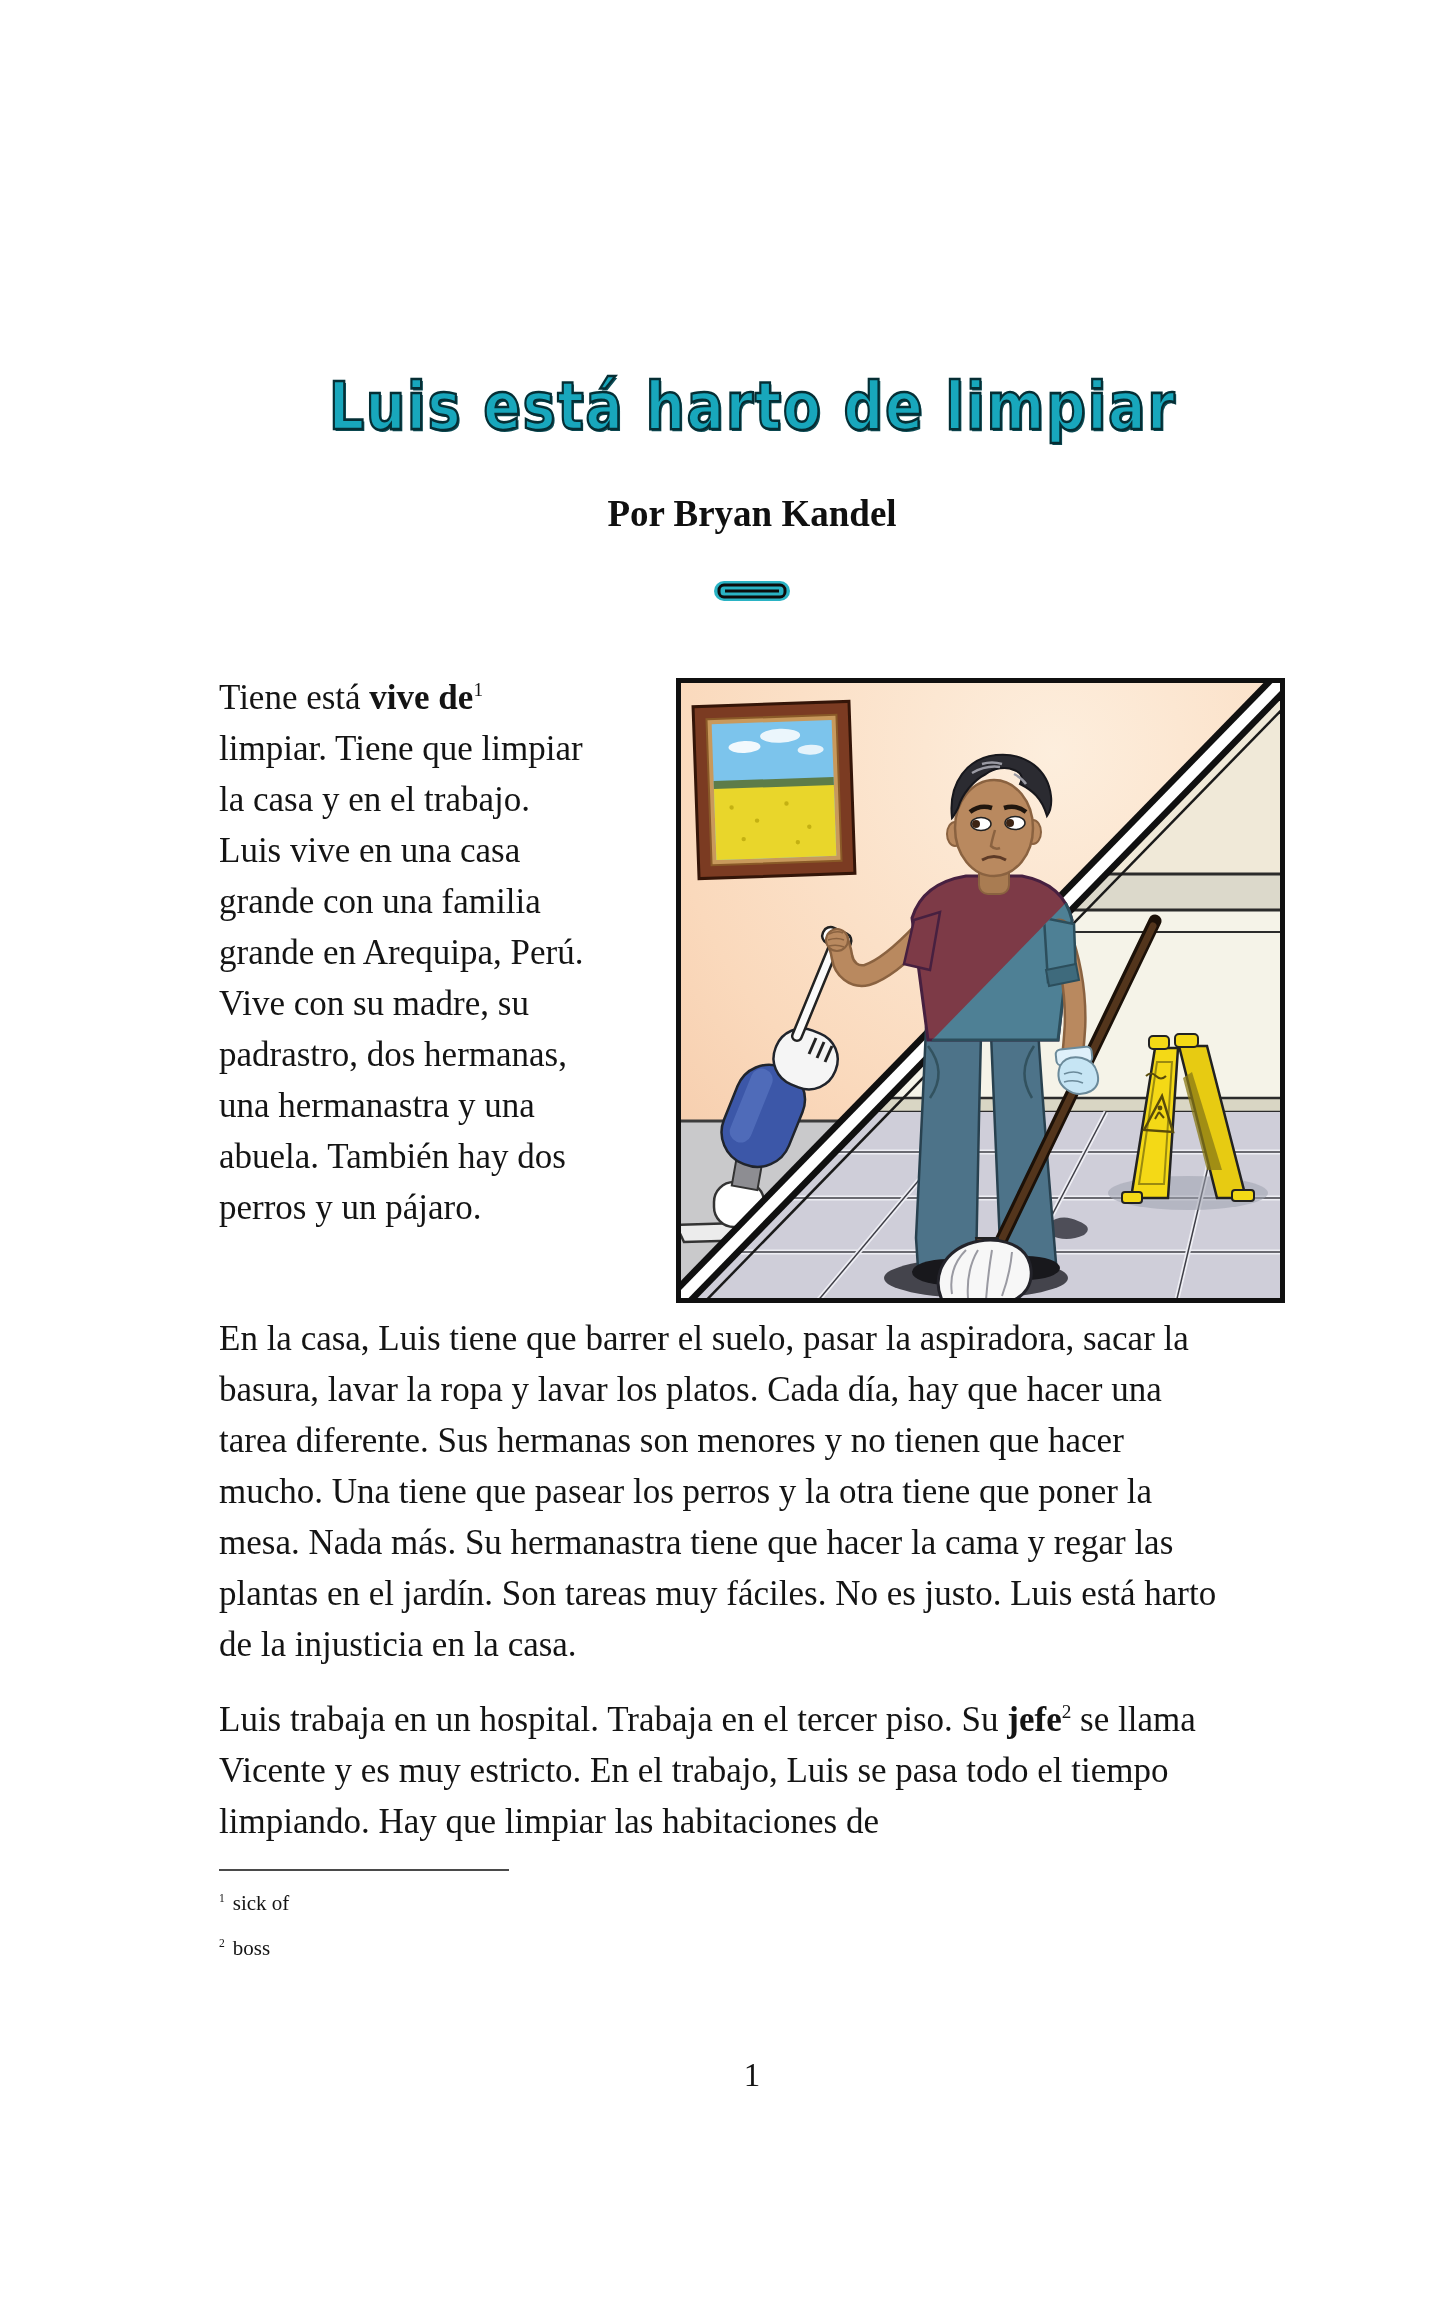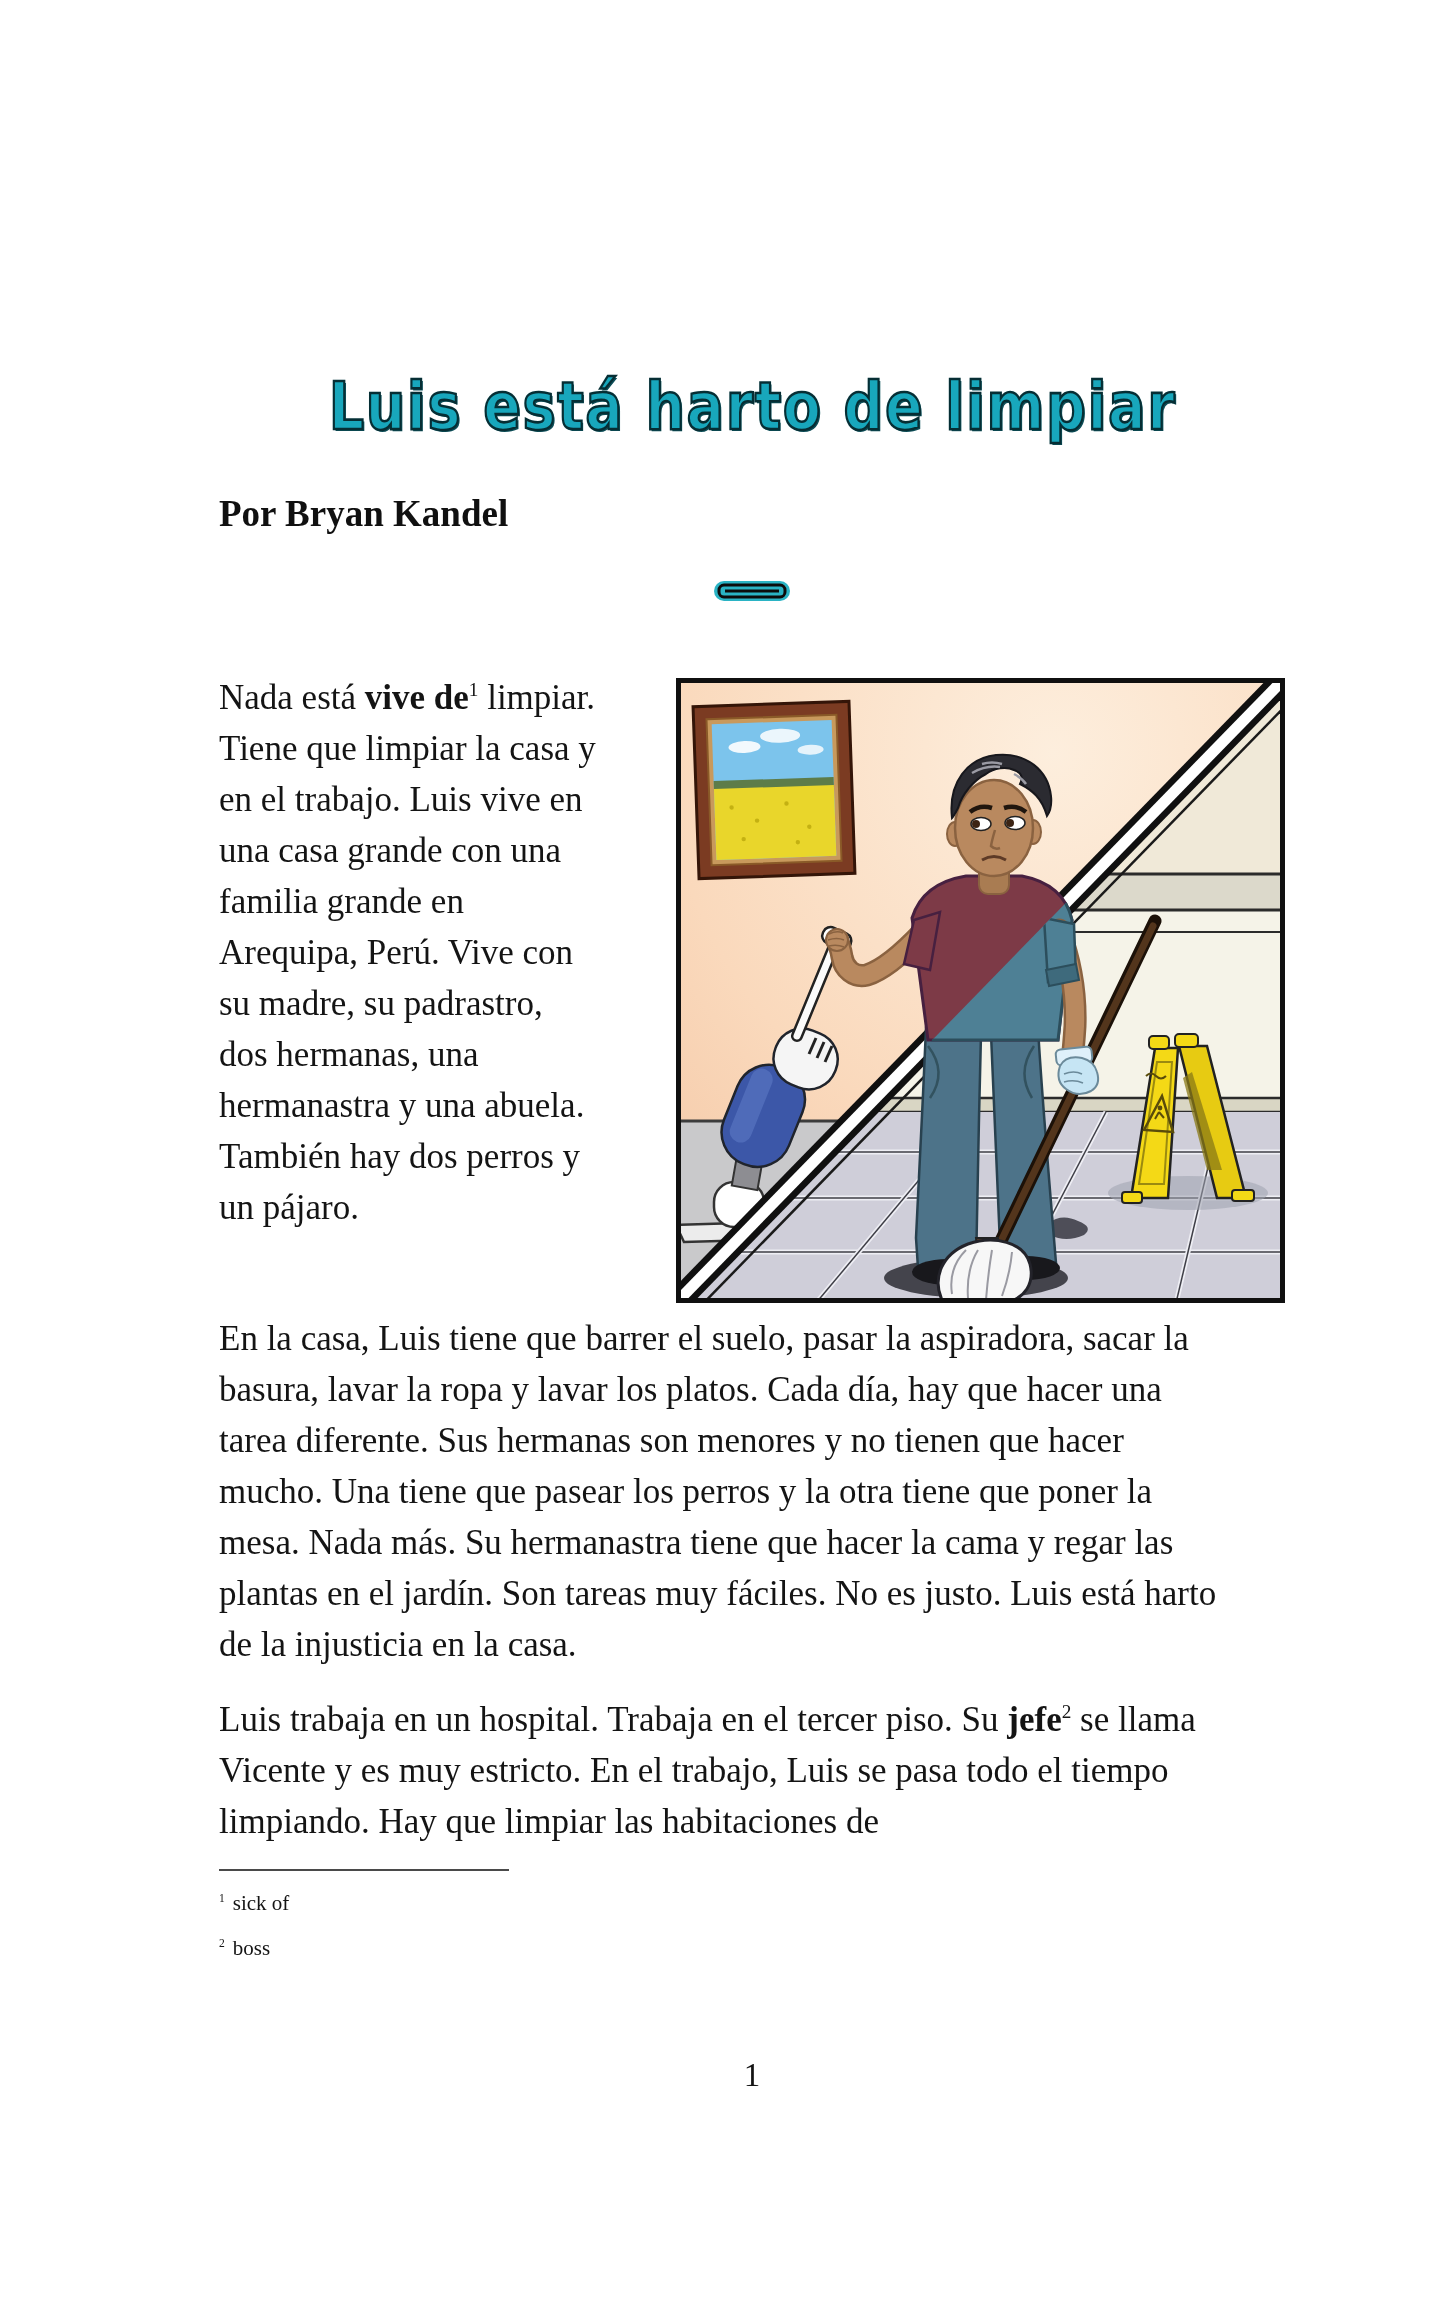--- a/index.html
+++ b/index.html
@@ -14,21 +14,21 @@
     display:inline-block;margin:0;
     font-family:"DejaVu Sans", sans-serif;
     font-weight:bold;font-size:66px;line-height:1.05;letter-spacing:2px;
     color:#18a7bc;
     -webkit-text-stroke:2.6px #062e34;
     text-shadow:0 0 2px #56d6e6, 2px 2px 0 #0b4a54;
     transform:scaleX(0.84);transform-origin:center;
     white-space:nowrap;
   }
   .byline{
-    margin:52px 0 0 0;
+    text-align:center;margin:52px 0 0 0;
     font-size:37px;font-weight:bold;color:#101010;line-height:1.15;
   }
   .divider-wrap{text-align:center;margin-top:44px;line-height:0;}
   .divider-icon{display:inline-block;}
   
   .content{margin-top:70px;font-size:35px;line-height:51px;}
   .para{margin:0;}
   .para .b{font-weight:bold;}
   sup.sup, .sup{font-size:0.55em;line-height:0;vertical-align:super;}
   #para1{width:1066px;}
@@ -229,21 +229,21 @@
           <g>
             <polygon points="300,560 322,560 318,584 304,584" fill="#6b4426" stroke="#222222" stroke-width="2"></polygon>
             <path d="M266,622 C256,600 266,576 292,566 C318,557 348,564 354,586 C359,606 348,620 332,624 Z" fill="#f7f7f7" stroke="#23232a" stroke-width="3"></path>
             <path d="M276,616 q-4,-26 14,-44 M292,620 q-2,-28 10,-48 M310,622 q2,-26 6,-50 M326,618 q8,-22 10,-44" stroke="#9a9aa2" stroke-width="2" fill="none"></path>
           </g>
         </g>
       </g>
       <rect x="2.5" y="2.5" width="604" height="620" fill="none" stroke="#101010" stroke-width="5"></rect>
     </svg>
 
-    <p class="para" id="para1"><span class="">Nada está </span><span class="b ">vive de</span><sup class="sup">1</sup><span class=""> limpiar. Tiene que limpiar la casa y en el trabajo. Luis vive en una casa grande con una familia grande en Arequipa, Perú. Vive con su madre, su padrastro, dos hermanas, una hermanastra y una abuela. También hay dos perros y un pájaro.</span></p>
+    <p class="para" id="para1"><span class="">Tiene está </span><span class="b ">vive de</span><sup class="sup">1</sup><span class=""> limpiar. Tiene que limpiar la casa y en el trabajo. Luis vive en una casa grande con una familia grande en Arequipa, Perú. Vive con su madre, su padrastro, dos hermanas, una hermanastra y una abuela. También hay dos perros y un pájaro.</span></p>
     <p class="para" id="para2"><span class="">En la casa, Luis tiene que barrer el suelo, pasar la aspiradora, sacar la basura, lavar la ropa y lavar los platos. Cada día, hay que hacer una tarea diferente. Sus hermanas son menores y no tienen que hacer mucho. Una tiene que pasear los perros y la otra tiene que poner la mesa. Nada más. Su hermanastra tiene que hacer la cama y regar las plantas en el jardín. Son tareas muy fáciles. No es justo. Luis está harto de la injusticia en la casa.</span></p>
     <p class="para" id="para3"><span class="">Luis trabaja en un hospital. Trabaja en el tercer piso. Su </span><span class="b ">jefe</span><sup class="sup">2</sup><span class=""> se llama Vicente y es muy estricto. En el trabajo, Luis se pasa todo el tiempo limpiando. Hay que limpiar las habitaciones de</span></p>
   </div>
 
   <hr class="footnote-rule">
 
   <p class="footnote"><sup class="sup">1</sup><span>sick of</span></p>
   <p class="footnote"><sup class="sup">2</sup><span>boss</span></p>
 
   <div class="page-number">1</div>

